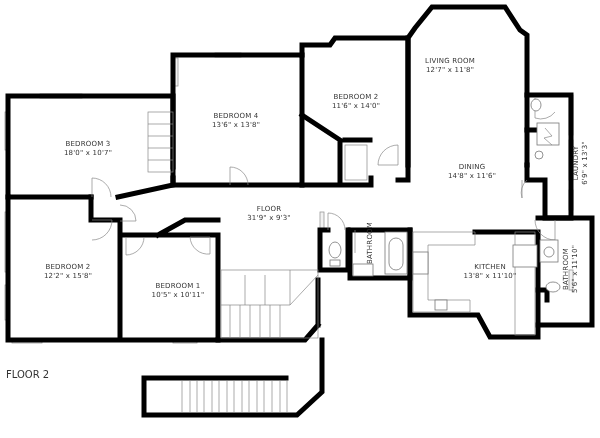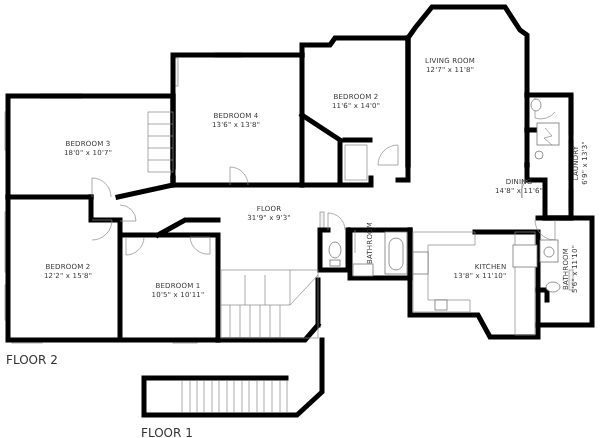--- a/index.html
+++ b/index.html
@@ -5,21 +5,21 @@
   html, body { margin:0; padding:0; background:#ffffff; }
   body { width:600px; height:438px; overflow:hidden; position:relative; font-family:"DejaVu Sans", sans-serif; }
   svg { position:absolute; left:0; top:0; }
   .wall { stroke:#000; stroke-width:5; fill:none; stroke-linecap:square; stroke-linejoin:miter; }
   .thin { stroke:#888; stroke-width:0.7; fill:none; }
   .fix { stroke:#777; stroke-width:0.8; fill:#fff; }
   .win { stroke:#999; stroke-width:0.8; fill:#f2f2f2; }
   .door { stroke:#888; stroke-width:0.7; fill:none; }
   .lbl { position:absolute; color:#333; font-size:7px; text-align:center; line-height:9px; letter-spacing:0.2px; white-space:nowrap; transform:translateX(-50%); }
   .lbl.v { transform:translate(-50%,-50%) rotate(-90deg); }
-  .floor-lbl { position:absolute; font-size:12px; color:#333; }
+  .floor-lbl { position:absolute; font-size:10px; color:#333;margin-top:16px; }
 </style>
 </head>
 <body>
 
 <svg width="600" height="438" viewBox="0 0 600 438">
 
   <g>
     <rect class="win" x="40" y="94" width="42" height="4"></rect>
     <rect class="win" x="5" y="112" width="4" height="38"></rect>
     <rect class="win" x="215" y="53" width="26" height="4"></rect>
@@ -149,21 +149,21 @@
   <div>13'6" x 13'8"</div>
 </div>
 <div class="lbl" style="left:356px; top:93px;">
   <div>BEDROOM 2</div>
   <div>11'6" x 14'0"</div>
 </div>
 <div class="lbl" style="left:450px; top:57px;">
   <div>LIVING ROOM</div>
   <div>12'7" x 11'8"</div>
 </div>
-<div class="lbl" style="left:472px; top:178px;margin-left:47px;">
+<div class="lbl" style="left:472px; top:163px;">
   <div>DINING</div>
   <div>14'8" x 11'6"</div>
 </div>
 <div class="lbl v" style="left:581px; top:163px;">
   <div>LAUNDRY</div>
   <div>6'9" x 13'3"</div>
 </div>
 <div class="lbl" style="left:269px; top:205px;">
   <div>FLOOR</div>
   <div>31'9" x 9'3"</div>
@@ -172,21 +172,21 @@
   <div>BEDROOM 2</div>
   <div>12'2" x 15'8"</div>
 </div>
 <div class="lbl" style="left:178px; top:282px;">
   <div>BEDROOM 1</div>
   <div>10'5" x 10'11"</div>
 </div>
 <div class="lbl v" style="left:370px; top:243px;">
   <div>BATHROOM</div>
 </div>
-<div class="lbl" style="left:480px; top:263px;text-align:right;">
+<div class="lbl" style="left:490px; top:263px;">
   <div>KITCHEN</div>
   <div>13'8" x 11'10"</div>
 </div>
 <div class="lbl v" style="left:571px; top:269px;">
   <div>BATHROOM</div>
   <div>5'6" x 11'10"</div>
 </div>
 
 <div class="floor-lbl" style="left:6px; top:353px;">FLOOR 2</div>
 <div class="floor-lbl" style="left:141px; top:426px;">FLOOR 1</div>

